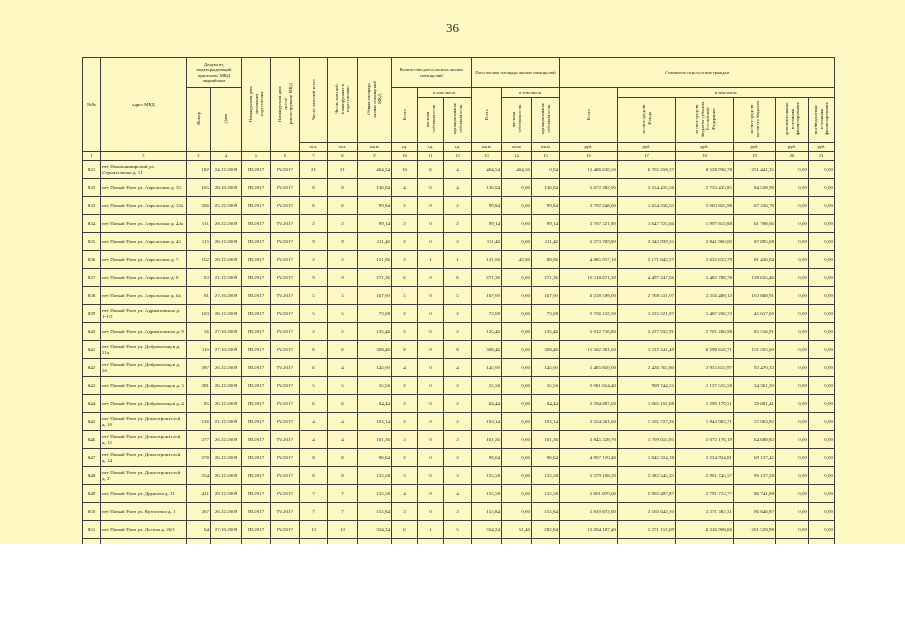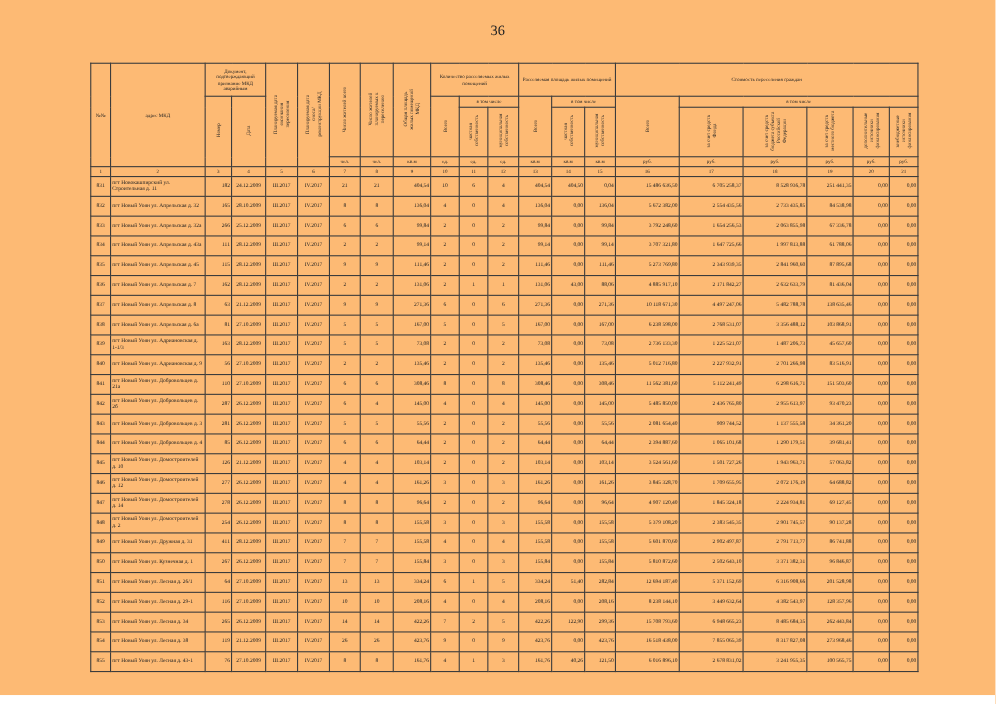--- a/index.html
+++ b/index.html
@@ -1,16 +1,16 @@
 <!DOCTYPE html>
 <html><head>
 <meta charset="utf-8">
 <style>
   html,body{margin:0;padding:0;background:#ffffff;}
-  #page{position:relative;width:905px;height:632px;background:#fdba74;overflow:hidden;
+  #page{position:relative;width:905px;height:544px;background:#fef9c3;overflow:hidden;
         font-family:"Liberation Serif","DejaVu Serif",serif;color:#1c1c1c;}
   #pageno{position:absolute;top:20px;left:0;width:100%;text-align:center;
           font-size:13px;color:#222;}
   #reptable{position:absolute;left:82px;top:57px;width:752px;border-collapse:collapse;
             table-layout:fixed;font-size:5px;line-height:1.15;color:#222;}
   #reptable th,#reptable td{border:1px solid #3c3c3c;padding:0 1px;overflow:hidden;
             font-weight:normal;vertical-align:middle;}
   #reptable thead th{font-size:4.6px;text-align:center;}
   tr.hr1{height:30px;} tr.hr2{height:10px;} tr.hr3{height:45px;}
   tr.hr4{height:9px;} tr.hr5{height:9px;}

